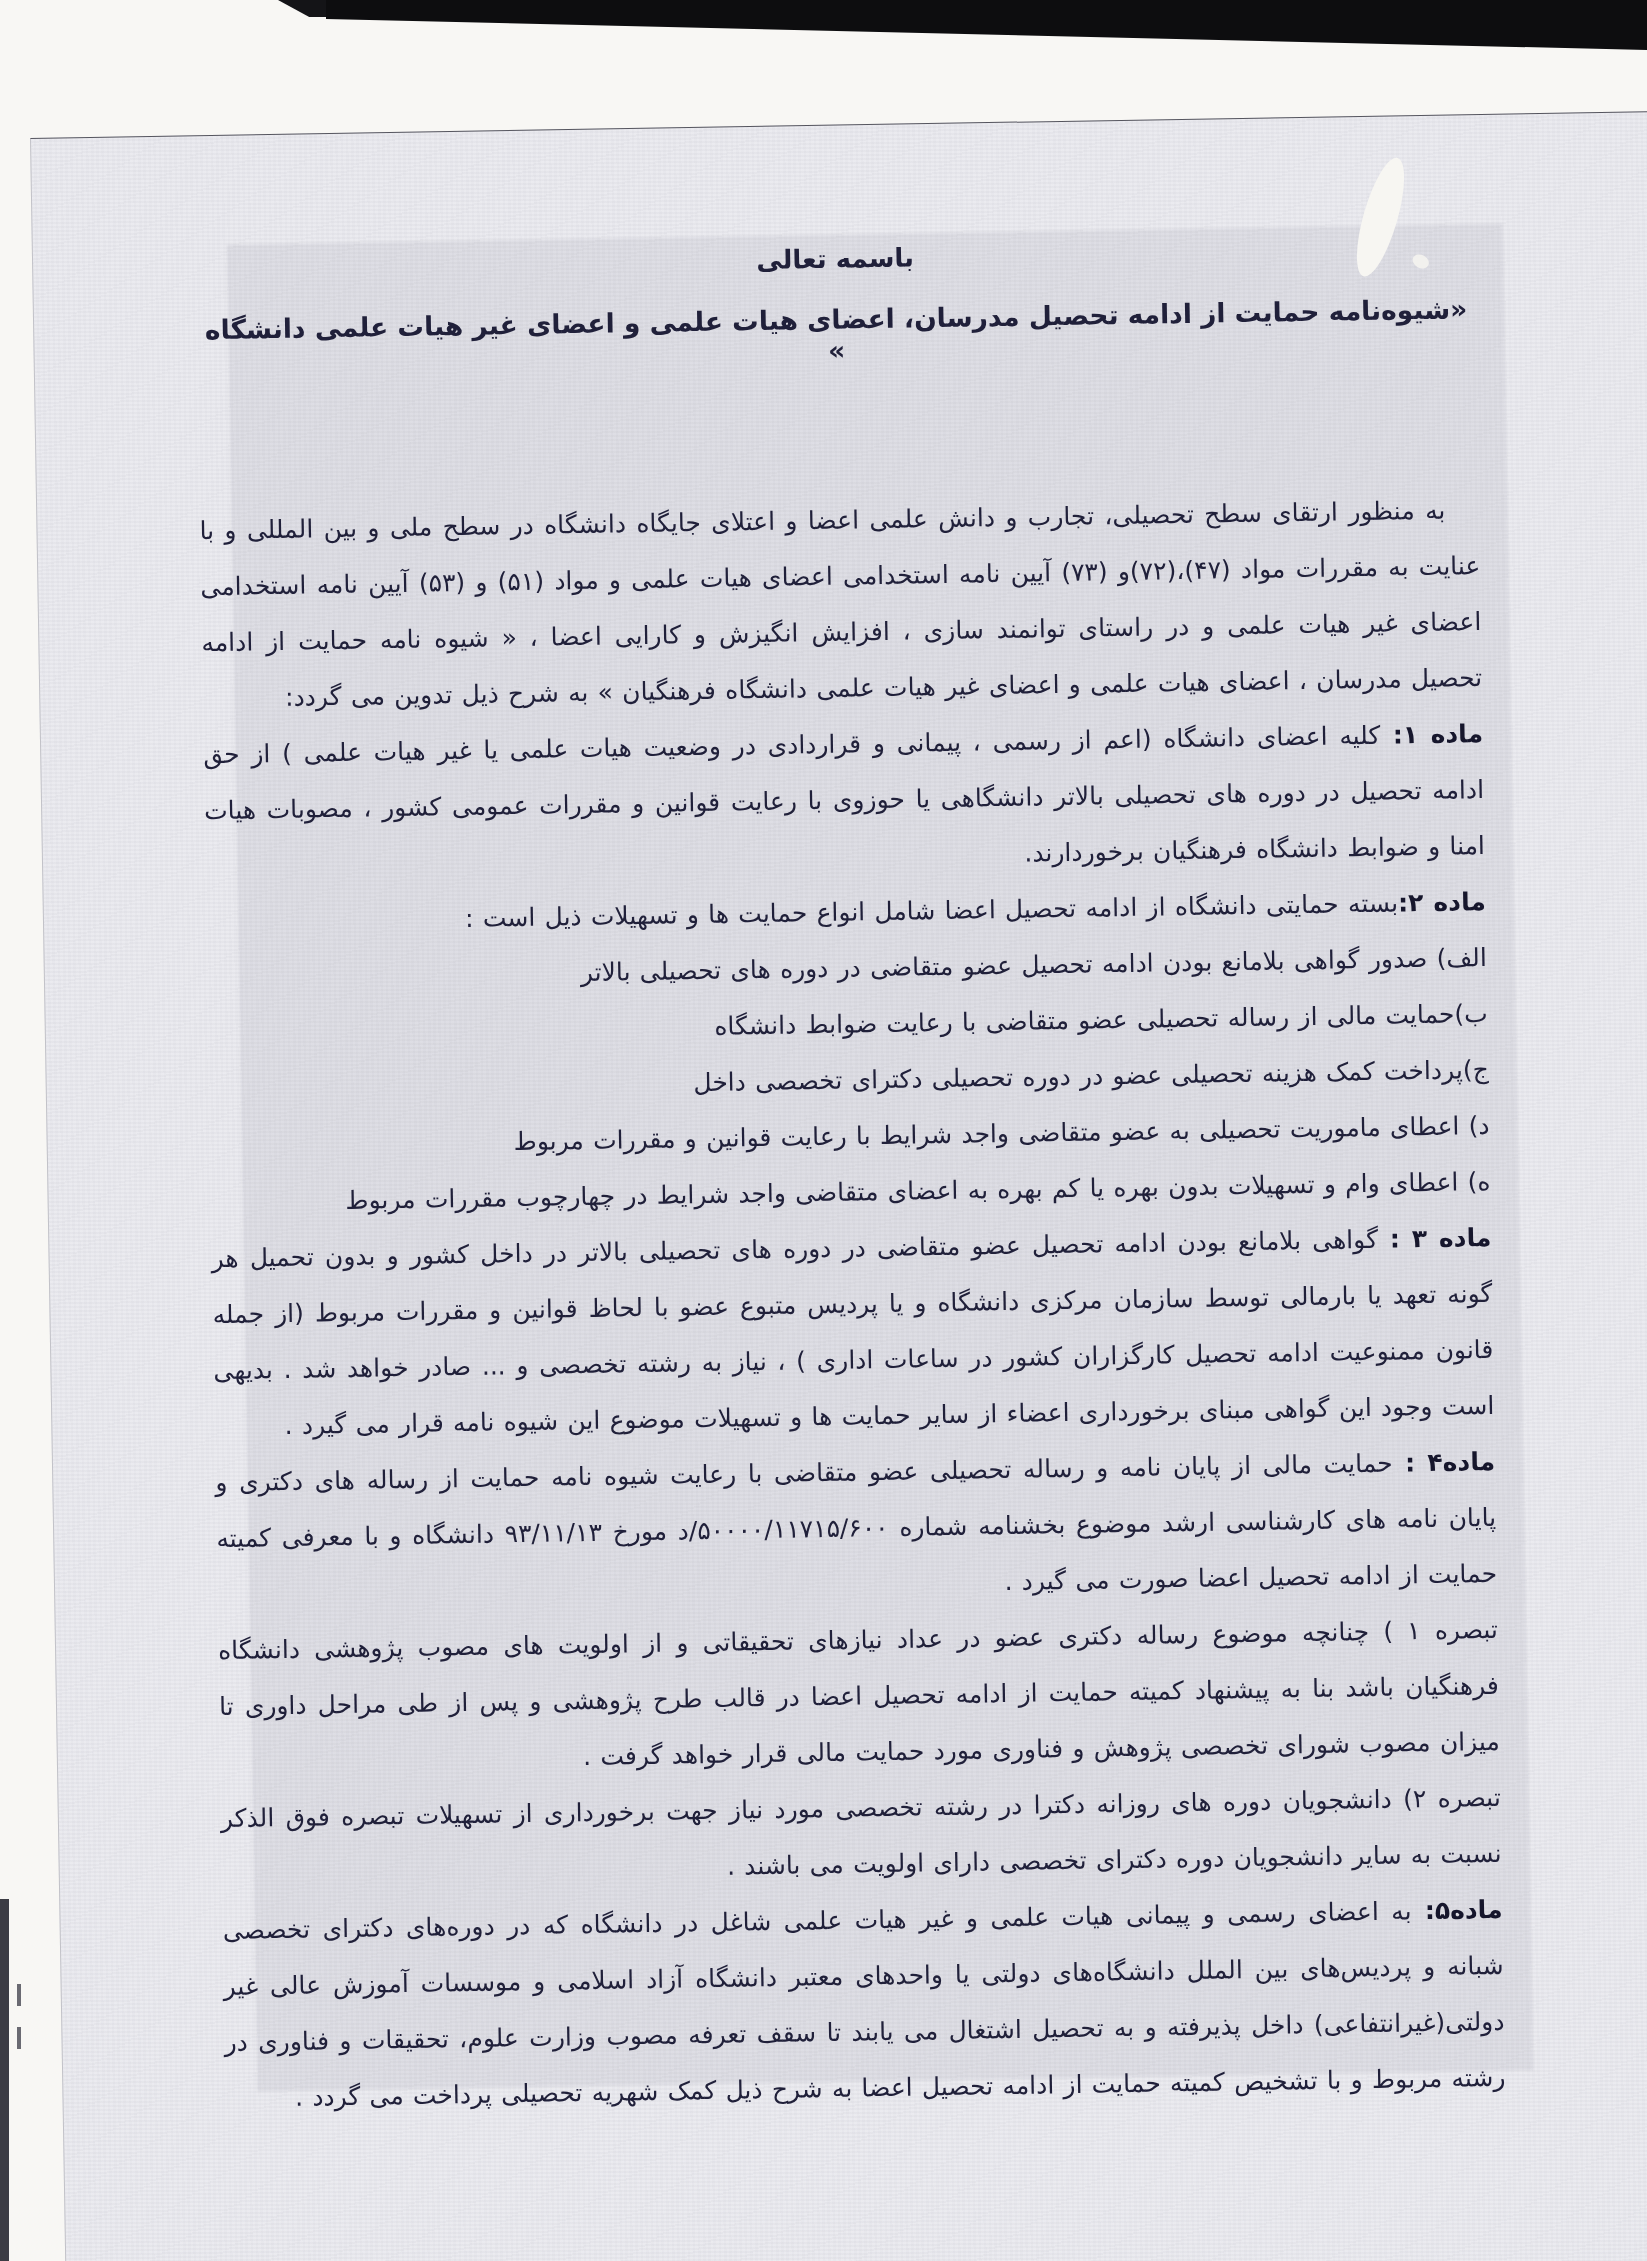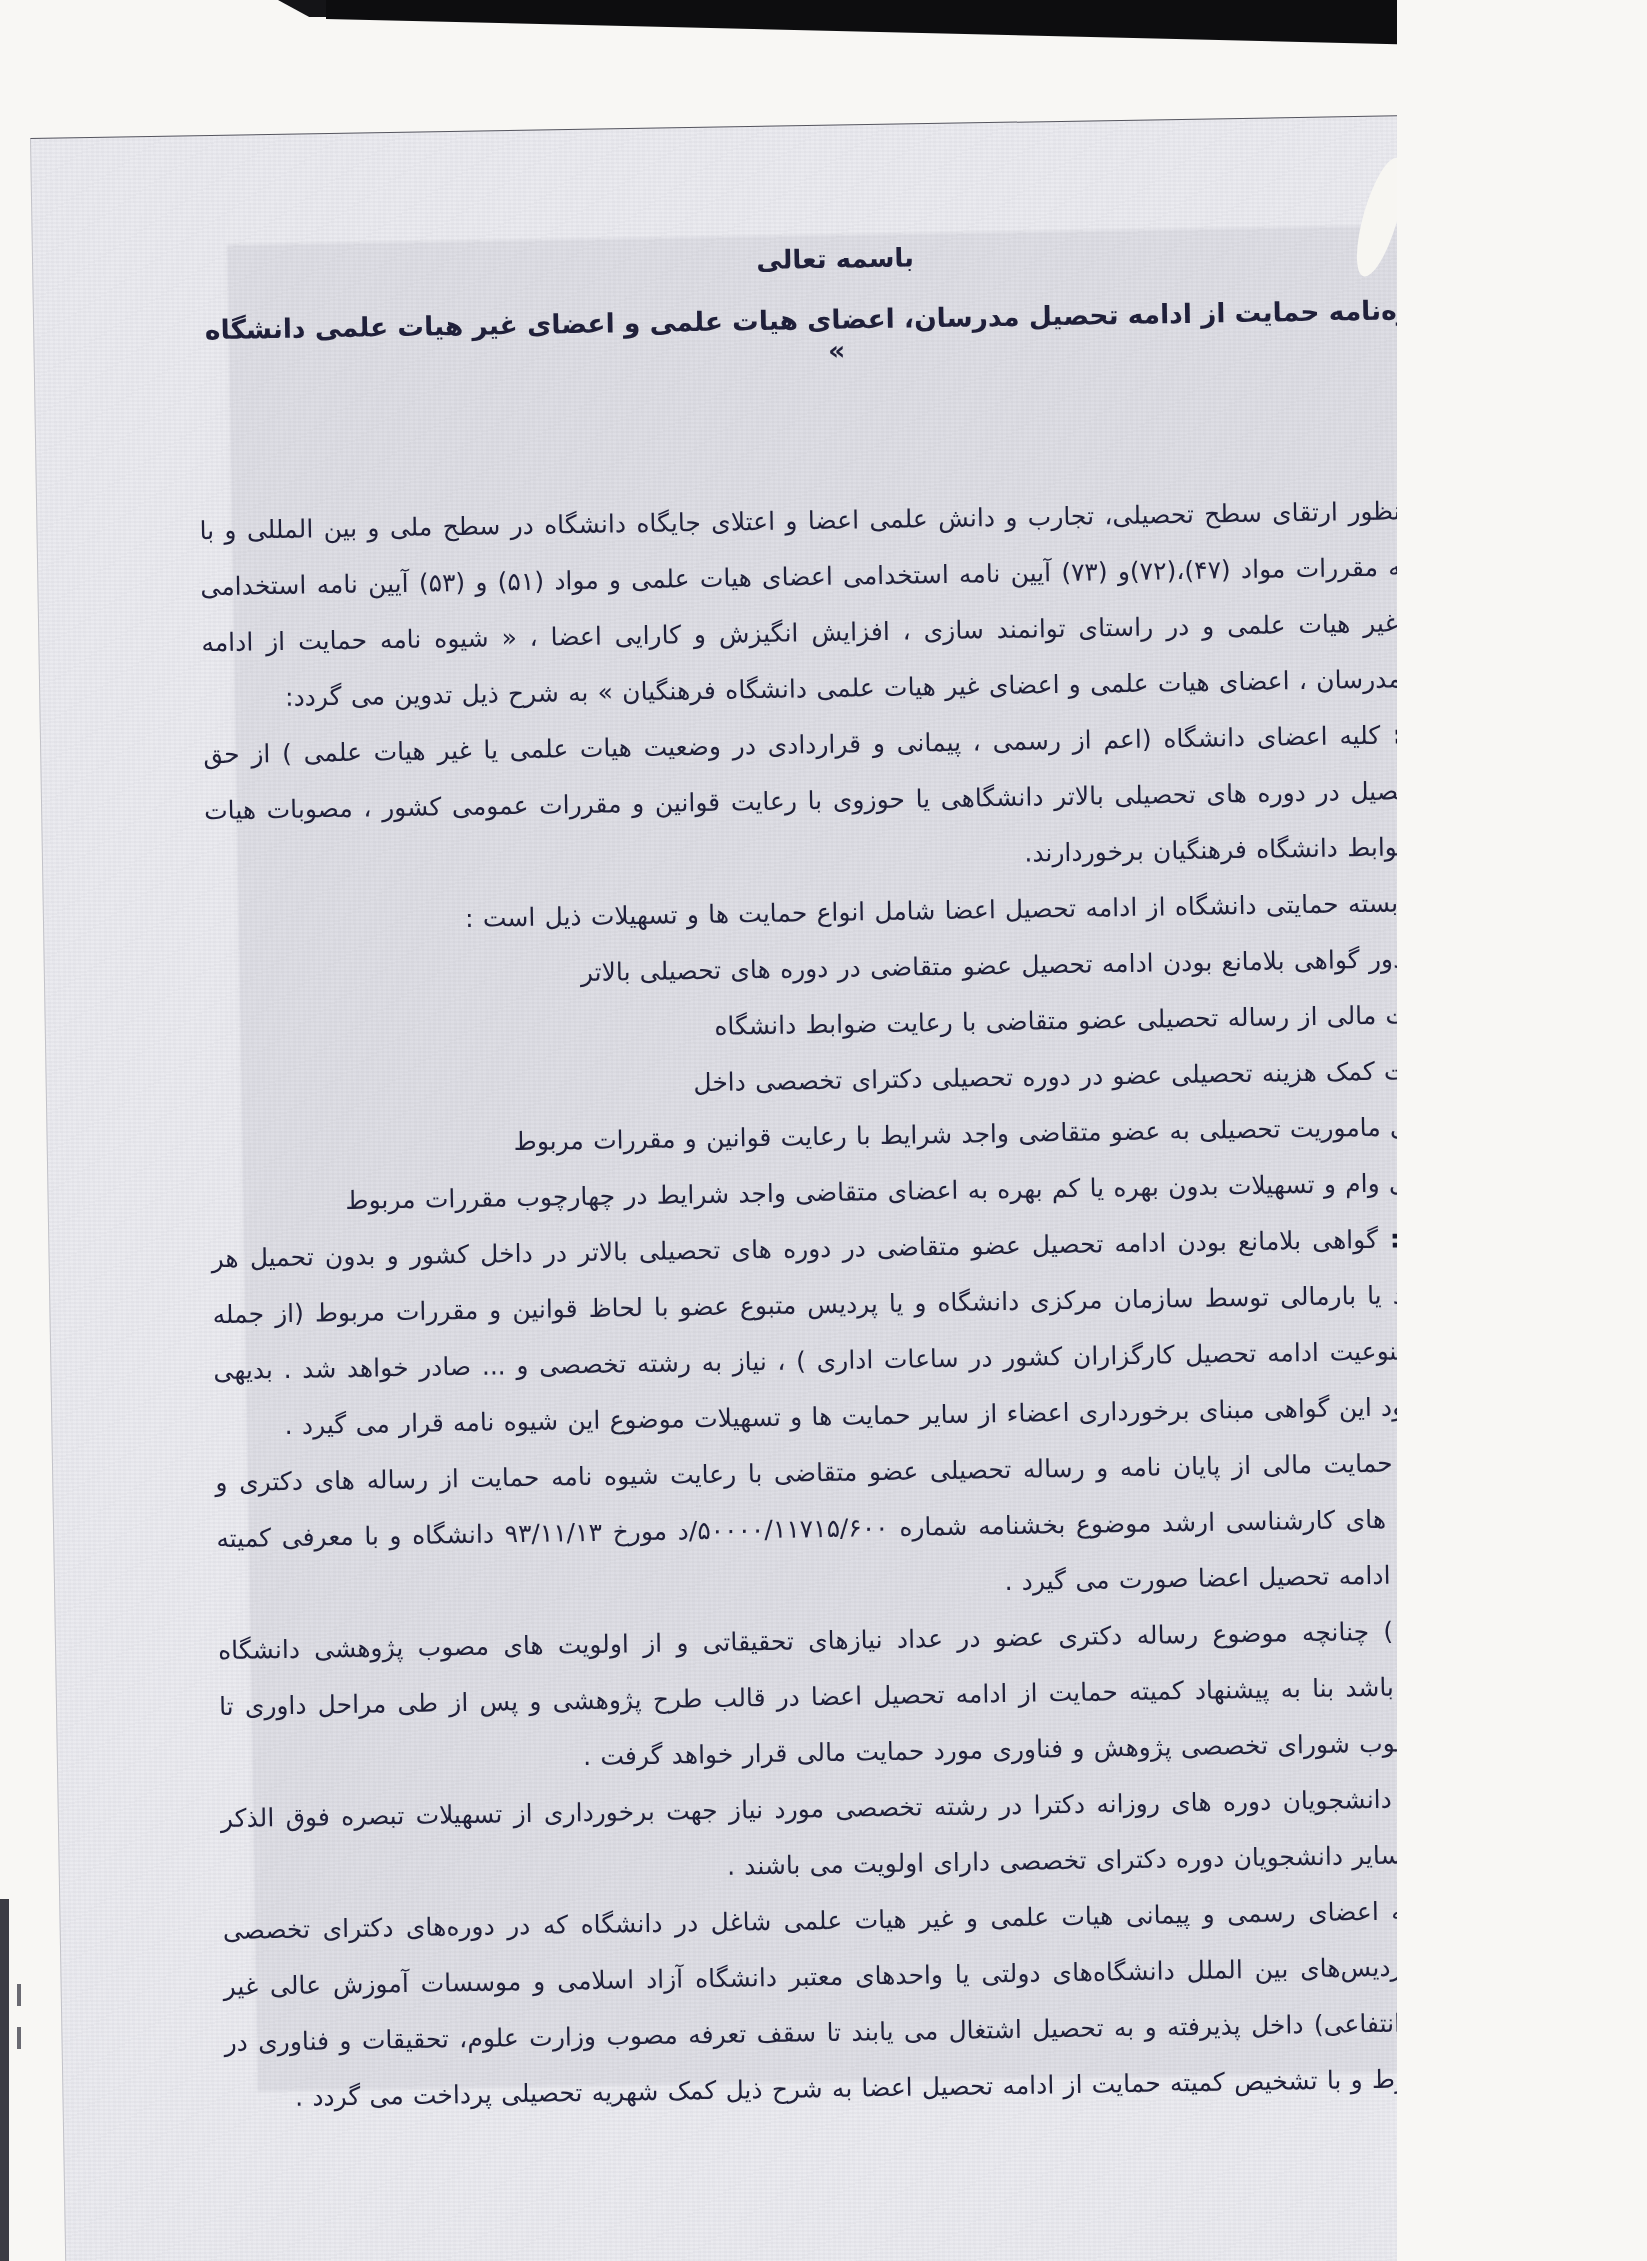--- a/index.html
+++ b/index.html
@@ -6,21 +6,21 @@
     margin: 0;
     padding: 0;
     width: 1647px;
     height: 2261px;
     overflow: hidden;
     background: #f8f7f4;
     font-family: "DejaVu Sans", sans-serif;
   }
   .stage {
     position: relative;
-    width: 1397px;
+    width: 1647px;
     height: 2261px;
     overflow: hidden;
   }
   
   .scanner-band {
     position: absolute;
     top: 0;
     left: 326px;
     width: 1321px;
     height: 50px;

